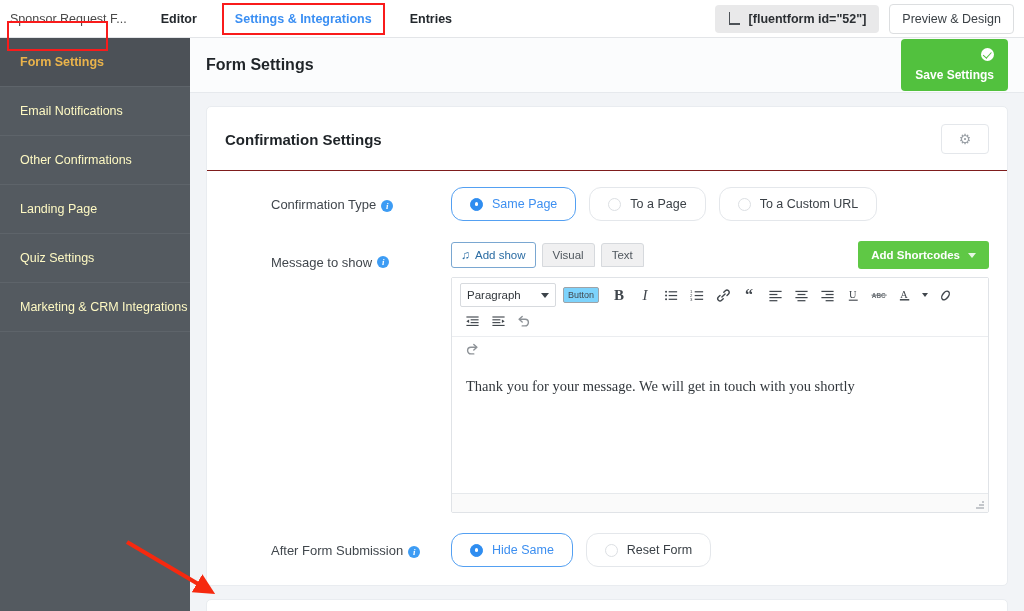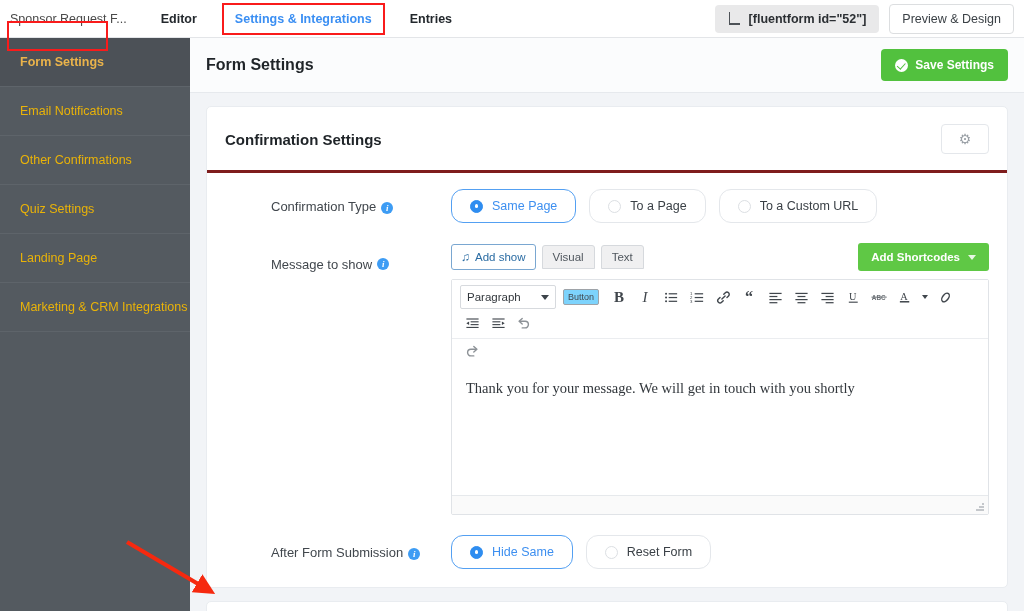--- a/index.html
+++ b/index.html
@@ -79,21 +79,21 @@
   .sidebar {
     position: absolute; top: 38px; left: 0;
     width: 190px; height: 573px;
     background: #545a60;
   }
   .side-item {
     height: 49px;
     display: flex; align-items: center;
     padding-left: 20px;
     font-size: 12.5px;
-    color: #eab308;
+    color: #fef9c3;
     border-bottom: 1px solid #5e646a;
     cursor: pointer;
   }
   .side-item.active {
     background: #4c5157;
     color: #eab34b;
     font-weight: bold;
     border-bottom: 1px solid #5e646a;
   }
   .side-annotation {
@@ -119,20 +119,21 @@
   }
   .main-title { font-size: 16px; font-weight: bold; color: #1f2428; }
   .save-btn {
     margin-left: auto;
     background: #52c13e; border: none; border-radius: 4px;
     color: #fff; font-size: 12px; font-weight: bold;
     padding: 9px 14px;
     display: flex; align-items: flex-end; gap: 7px;
     cursor: pointer;
     font-family: "Liberation Sans", sans-serif;
+    flex-direction: column;
   }
   .check-circle {
     width: 13px; height: 13px; border-radius: 50%;
     background: #fff; position: relative; display: inline-block;
   }
   .check-circle::after {
     content: ""; position: absolute;
     left: 3.6px; top: 2.3px;
     width: 3.5px; height: 6.5px;
     border: solid #52c13e; border-width: 0 1.8px 1.8px 0;
@@ -142,21 +143,21 @@
   .panel-wrap { padding: 13px 16px 0 16px; }
 
   .card {
     background: #fff;
     border: 1px solid #e9ecf0;
     border-radius: 5px;
   }
   .card-head {
     display: flex; align-items: center;
     padding: 17px 18px 16px 18px;
-    border-bottom: 3px solid #7f1d1d;
+    border-bottom: 1px solid #7f1d1d;
     justify-content: space-between;
   }
   .card-title { font-size: 15px; font-weight: bold; color: #1f2428; }
   .gear-btn {
     margin-left: auto;
     width: 48px; height: 30px;
     border: 1px solid #e4e7eb; border-radius: 4px;
     background: #fff;
     display: flex; align-items: center; justify-content: center;
     cursor: pointer;
@@ -350,22 +351,22 @@
       <span>[fluentform id="52"]</span>
     </div>
     <div class="preview-btn">Preview &amp; Design</div>
   </div>
 </div>
 
 <div class="sidebar">
   <div class="side-item active">Form Settings</div>
   <div class="side-item">Email Notifications</div>
   <div class="side-item">Other Confirmations</div>
+  <div class="side-item">Landing Page</div>
   <div class="side-item">Quiz Settings</div>
-  <div class="side-item">Landing Page</div>
   <div class="side-item">Marketing &amp; CRM Integrations</div>
 </div>
 <div class="side-annotation"></div>
 
 <div class="main">
 
   <div class="main-header">
     <div class="main-title">Form Settings</div>
     <button class="save-btn">
       <span class="check-circle"></span>

